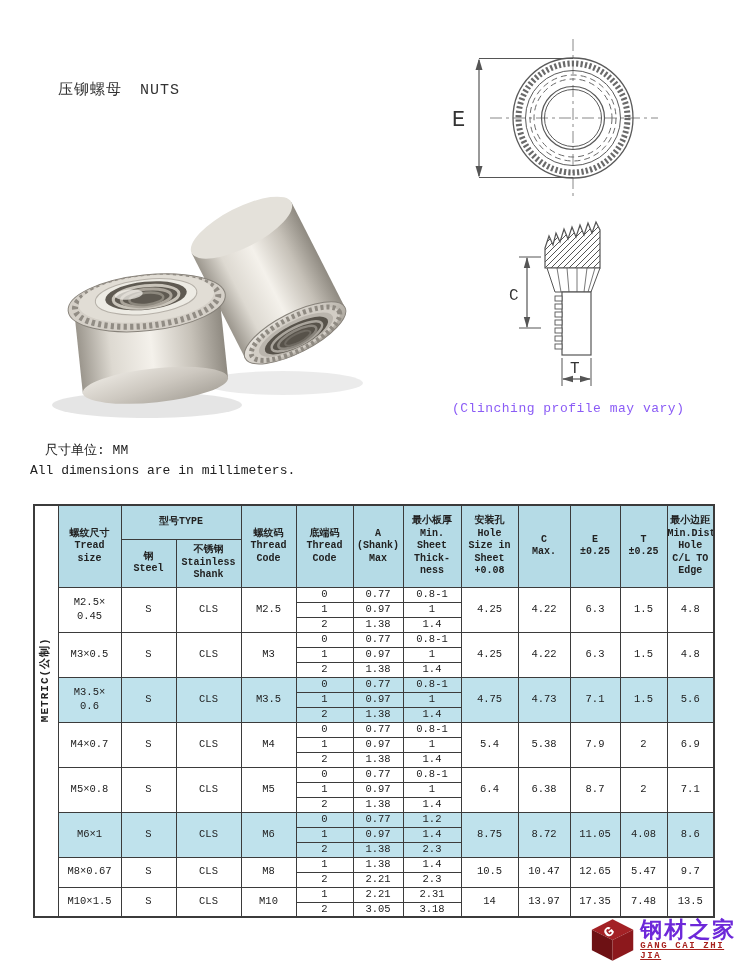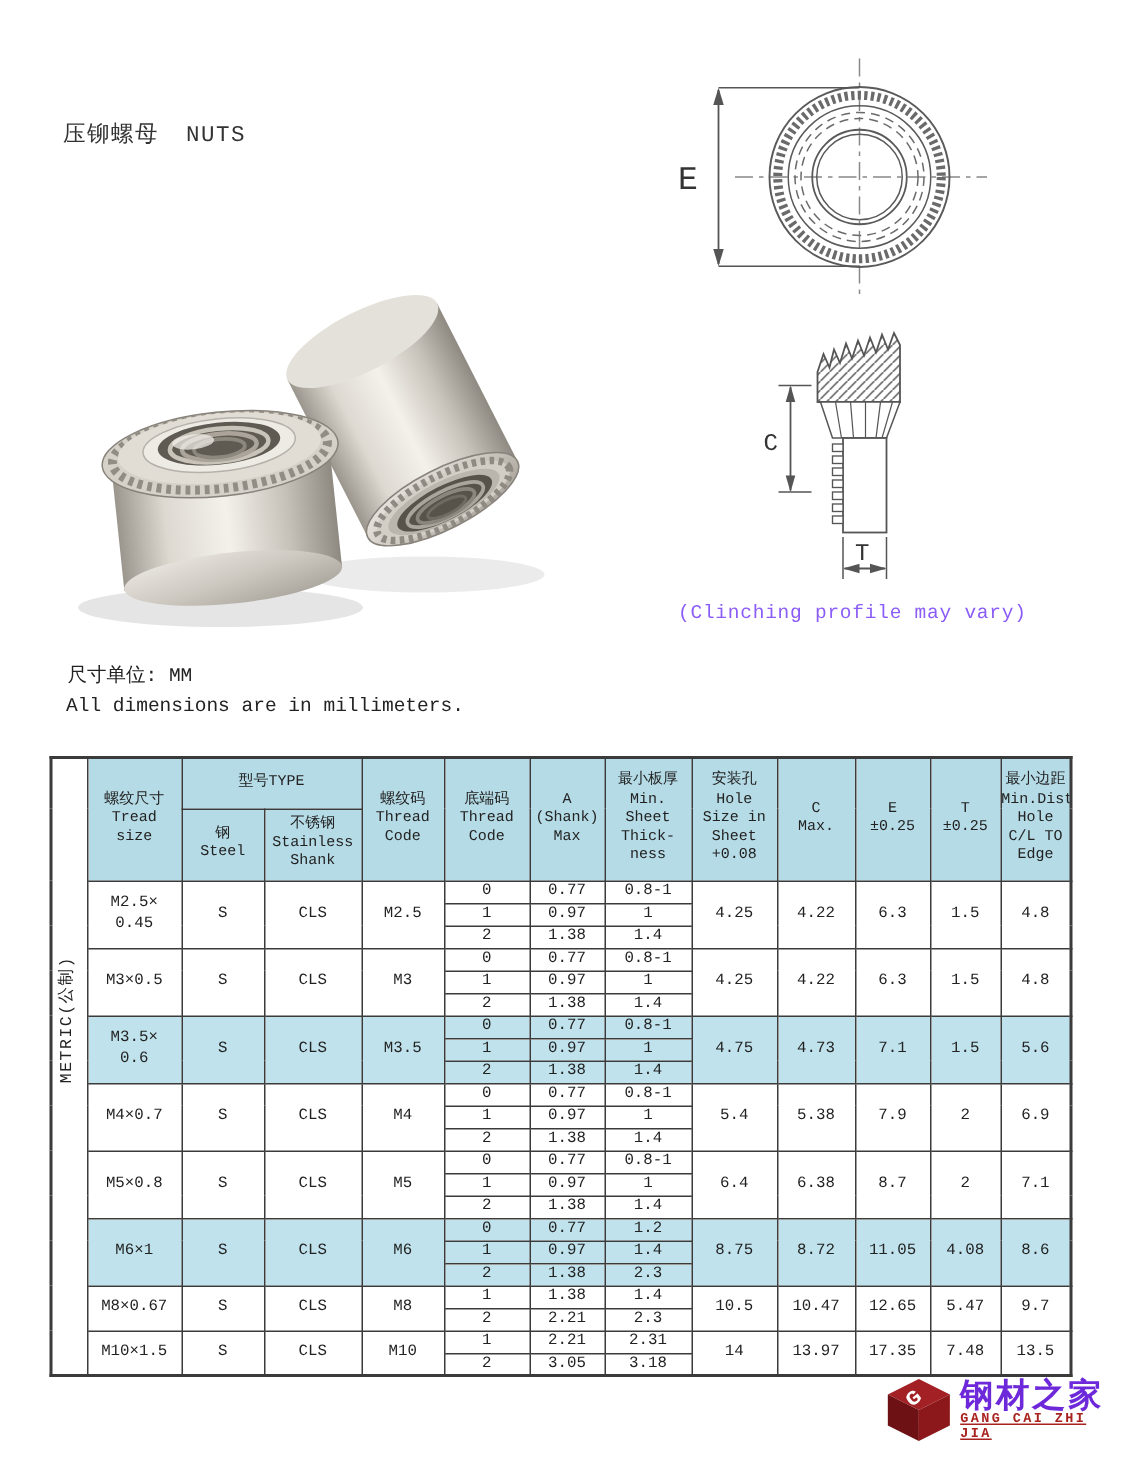--- a/index.html
+++ b/index.html
@@ -4,34 +4,34 @@
 <style>
   html,body{margin:0;padding:0;}
   body{
     width:750px;height:976px;position:relative;background:#ffffff;
     font-family:"Liberation Mono","DejaVu Sans Mono",monospace;color:#222;
     overflow:hidden;
   }
   .abs{position:absolute;}
 
   
-  .page-title{left:42px;top:80px;font-size:15px;letter-spacing:1px;color:#333;}
+  .page-title{left:58px;top:80px;font-size:15px;letter-spacing:1px;color:#333;}
   .page-title .gap{display:inline-block;width:18px;}
   .diagram-caption{left:452px;top:401px;font-size:13px;color:#8b5cf6;letter-spacing:0.5px;}
   .units-cn{left:45px;top:441px;font-size:13px;color:#222;}
-  .units-en{left:44px;top:463px;font-size:13px;color:#222;}
+  .units-en{left:30px;top:463px;font-size:13px;color:#222;}
 
   
   .table-wrap{left:33px;top:504px;}
   #spec-table{border-collapse:collapse;table-layout:fixed;width:680px;border:2px solid #3b3b3b;}
   #spec-table th,#spec-table td{
     border:1px solid #3b3b3b;text-align:center;vertical-align:middle;
     padding:0;white-space:pre-line;line-height:1.25;overflow:hidden;
   }
-  #spec-table th{font-weight:normal;font-size:10px;background:var(--header-bg,#b5dbe6);}
+  #spec-table th{font-weight:bold;font-size:10px;background:var(--header-bg,#b5dbe6);}
   #spec-table th.metric-th{background:#fff;}
   #spec-table td{font-size:10.5px;background:#fff;}
   #spec-table tr.hl td{background:var(--highlight-bg,#bfe2ec);}
   tr.head1{height:34px;}
   tr.head2{height:48px;}
   #spec-table tr.body-row{height:15px;}
   .vert-text{transform:rotate(-90deg);white-space:nowrap;font-size:11px;letter-spacing:1px;display:block;}
 
   
   .logo{left:590px;top:917px;display:flex;align-items:center;gap:5px;}

